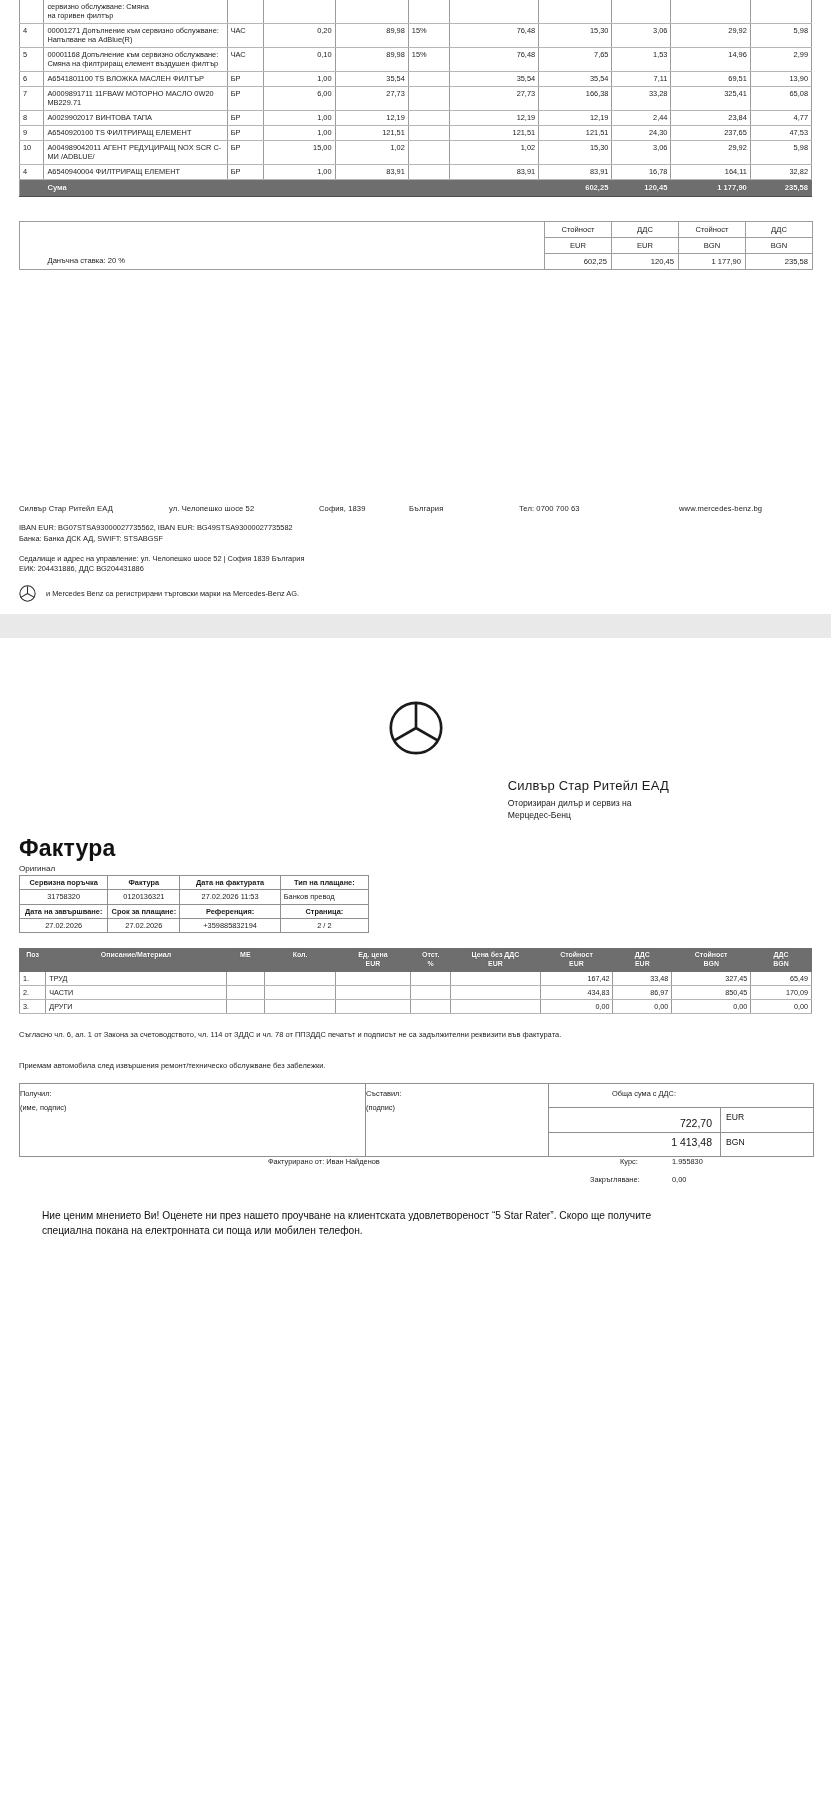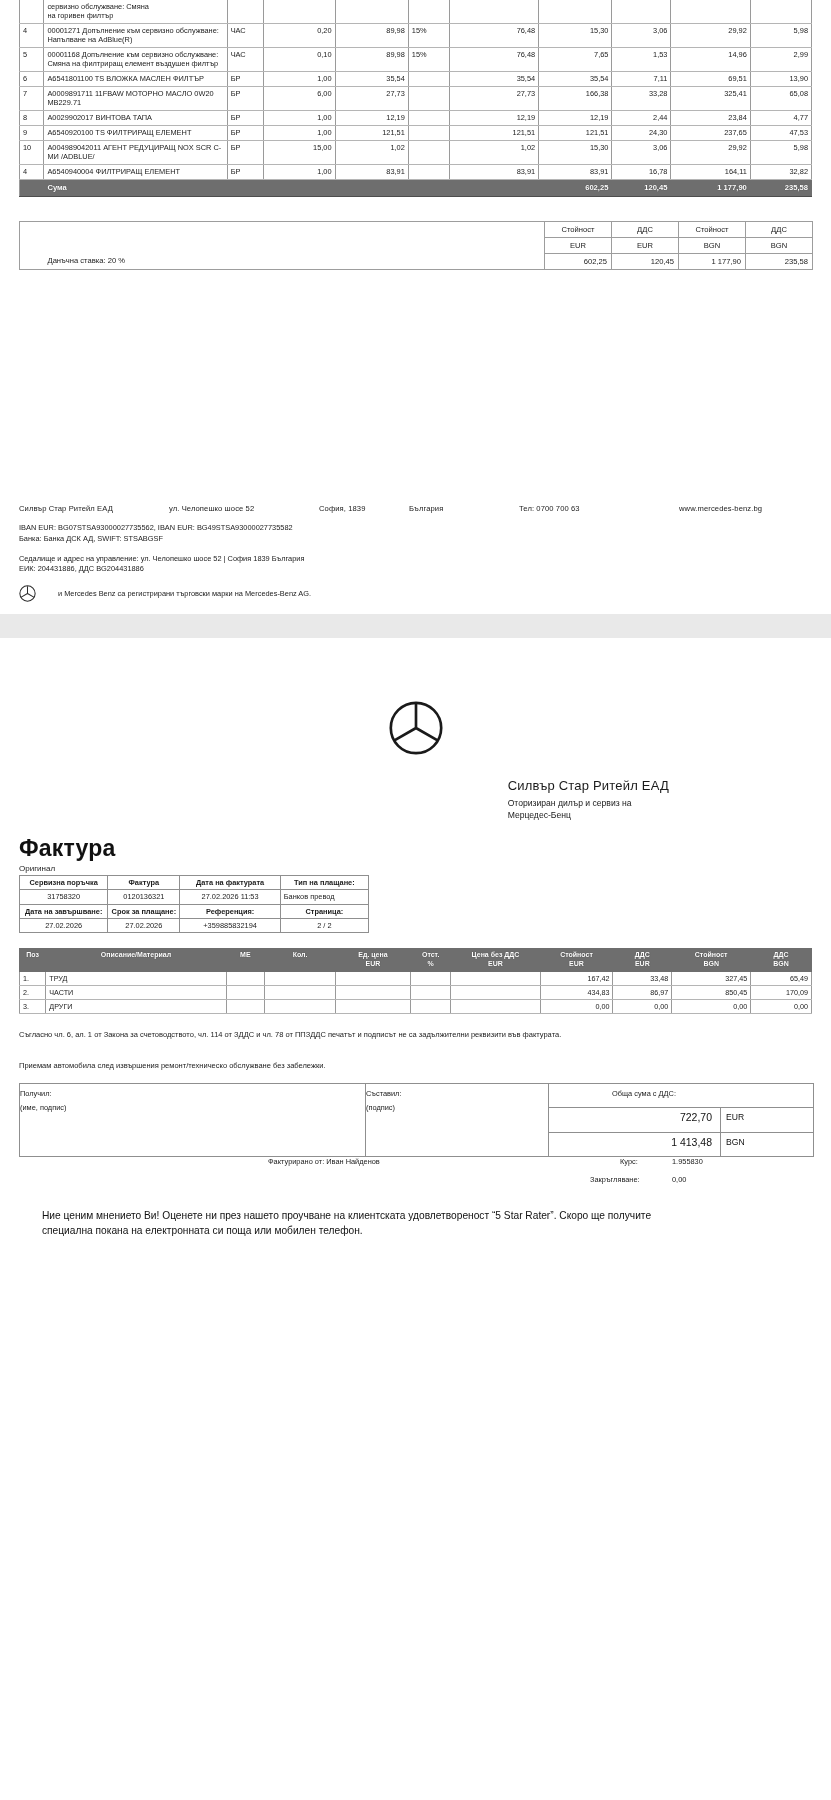--- a/index.html
+++ b/index.html
@@ -61,21 +61,21 @@
   .vat .mcol{width:67px;}
 
   
   .footer1{position:absolute;left:0;right:0;bottom:0;padding:0 19px 12px 19px;}
   .addr-line{display:flex;font-size:7.6px;color:#1b1b1b;margin-bottom:10px;letter-spacing:.1px;}
   .addr-line span{white-space:nowrap;}
   .a1{width:150px;} .a2{width:150px;} .a3{width:90px;} .a4{width:110px;} .a5{width:160px;}
   .fin{font-size:7.4px;line-height:1.45;color:#1b1b1b;}
   .fin div{margin:0;}
   .fin .mt{margin-top:9px;}
-  .logoline{display:flex;align-items:center;gap:22px;margin-top:10px;font-size:7.4px;color:#1b1b1b;}
+  .logoline{display:flex;align-items:center;gap:10px;margin-top:10px;font-size:7.4px;color:#1b1b1b;}
 
   
   .star{display:inline-block;}
   .star svg{display:block;}
 
   
   .bigstar{position:absolute;left:50%;transform:translateX(-50%);top:62px;}
   .dealer{position:absolute;right:162px;top:140px;text-align:left;}
   .dealer .d1{font-size:13px;color:#1b1b1b;letter-spacing:.2px;margin-bottom:5px;}
   .dealer .d2{font-size:8.6px;color:#1b1b1b;line-height:1.35;}
@@ -107,21 +107,21 @@
   .legal2{position:absolute;left:19px;top:423px;width:790px;font-size:7.5px;color:#1b1b1b;}
 
   .sigbox{position:absolute;left:19px;top:445px;width:793px;height:72px;border:1px solid #8f8f8f;}
   .sig-v1{left:345px;width:1px;background:#8f8f8f;top:0;bottom:0;position:absolute;}
   .sig-v2{left:528px;width:1px;background:#8f8f8f;top:0;bottom:0;position:absolute;}
   .sig-h1{position:absolute;left:528px;right:0;top:23px;height:1px;background:#8f8f8f;}
   .sig-h2{position:absolute;left:528px;right:0;top:48px;height:1px;background:#8f8f8f;}
   .sig-v3{position:absolute;left:700px;top:23px;bottom:0;width:1px;background:#8f8f8f;}
   .lblc{position:absolute;width:100%;font-size:7.4px;color:#1b1b1b;}
   .totlbl{position:absolute;left:534px;top:5px;width:180px;text-align:center;font-size:7.4px;color:#1b1b1b;}
-  .totval{position:absolute;left:540px;top:27px;width:152px;text-align:right;font-size:10.5px;color:#111;}
+  .totval{position:absolute;left:540px;top:33px;width:152px;text-align:right;font-size:10.5px;color:#111;}
   .totcur{position:absolute;left:706px;top:28px;font-size:8.6px;color:#111;}
   .totval2{position:absolute;left:540px;top:52px;width:152px;text-align:right;font-size:10.5px;color:#111;}
   .totcur2{position:absolute;left:706px;top:53px;font-size:8.6px;color:#111;}
   .fakturirano{position:absolute;left:268px;top:519px;font-size:7.4px;color:#1b1b1b;}
   .kurs{position:absolute;left:620px;top:519px;font-size:7.4px;color:#1b1b1b;}
   .kursv{position:absolute;left:672px;top:519px;font-size:7.4px;color:#1b1b1b;}
   .zakriv{position:absolute;left:590px;top:537px;font-size:7.4px;color:#1b1b1b;}
   .zakrivv{position:absolute;left:672px;top:537px;font-size:7.4px;color:#1b1b1b;}
 
   .thanks{position:absolute;left:19px;top:570px;width:640px;font-size:10.2px;line-height:1.5;color:#111;margin-left:23px;}

